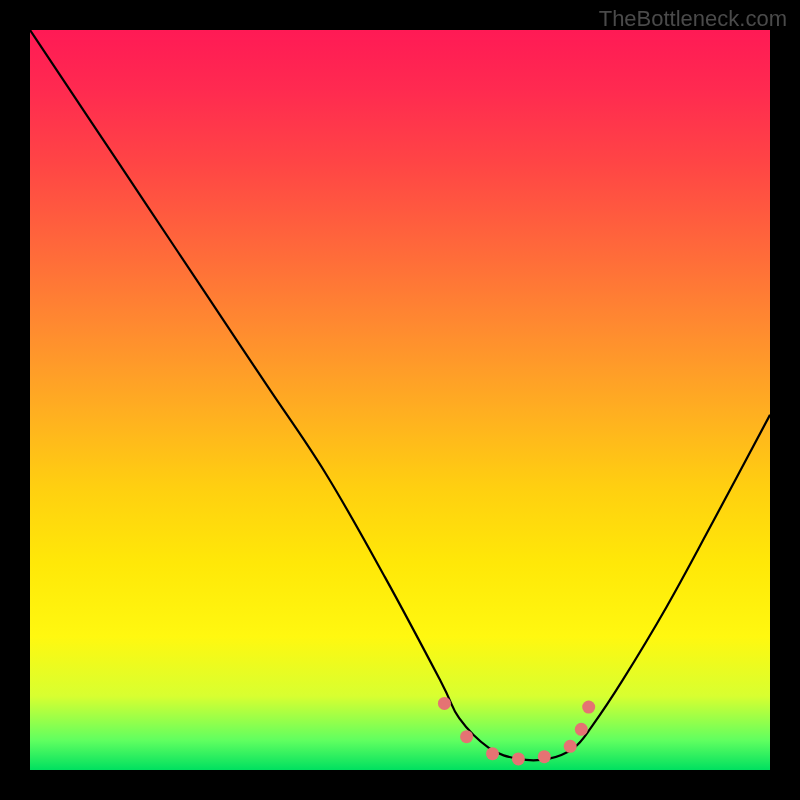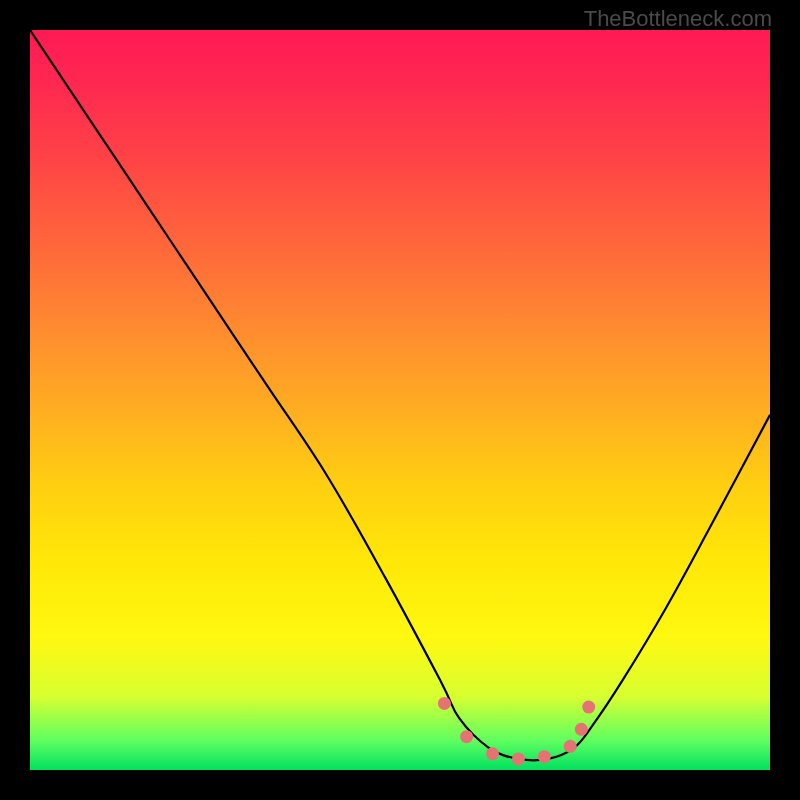--- a/index.html
+++ b/index.html
@@ -6,21 +6,21 @@
   body {
     width: 800px;
     height: 800px;
     background: #000;
     position: relative;
     font-family: Arial, sans-serif;
   }
   .watermark {
     position: absolute;
     top: 6px;
-    right: 28px;
+    right: 13px;
     color: #4a4a4a;
     font-size: 22px;
     font-weight: 500;
     z-index: 10;
   }
   .plot-area {
     position: absolute;
     left: 30px;
     top: 30px;
     width: 740px;

